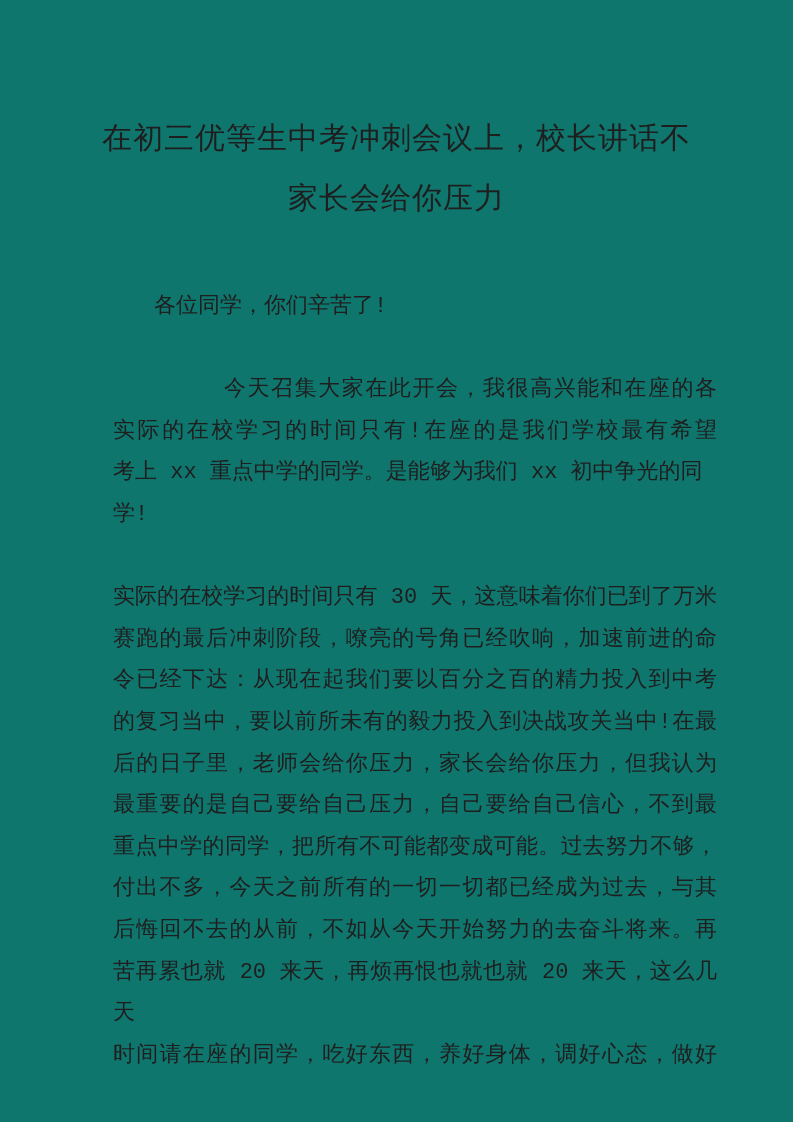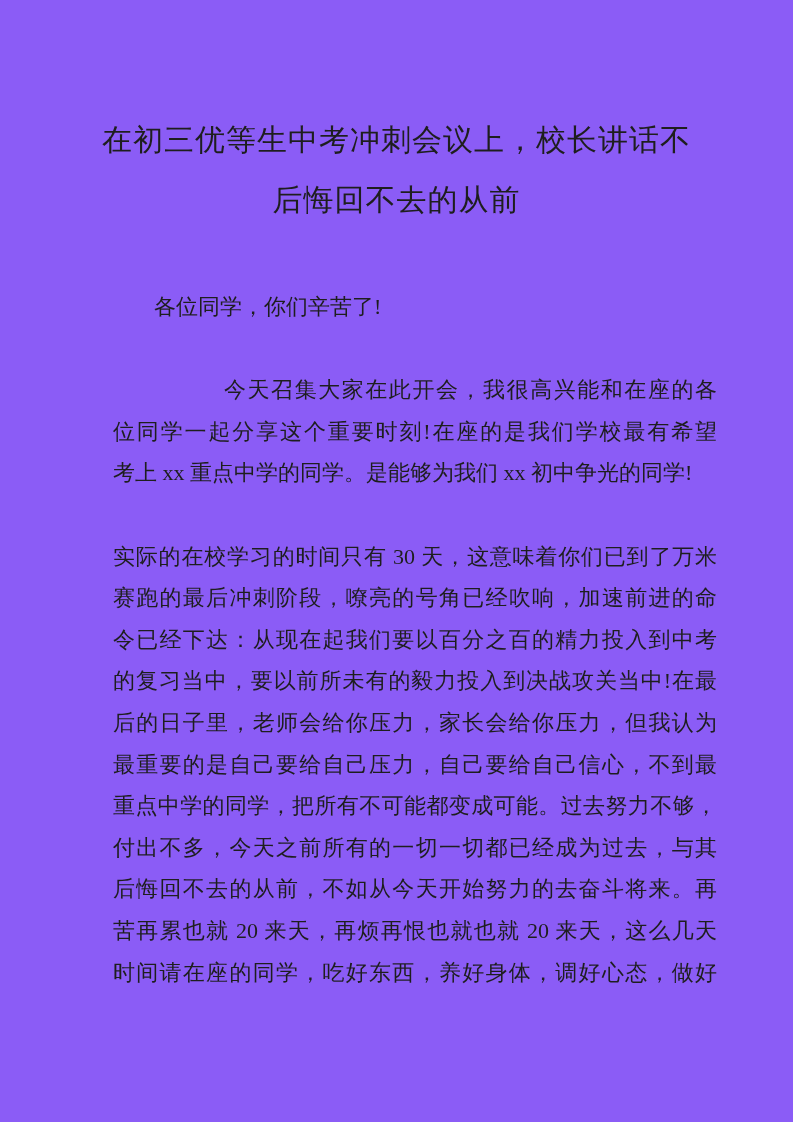--- a/index.html
+++ b/index.html
@@ -6,22 +6,22 @@
   body {
     width: 793px;
     height: 1122px;
     background: #ffffff;
     overflow: hidden;
   }
   .page {
     position: relative;
     width: 793px;
     height: 1122px;
-    background: #8b5cf6;
-    font-family: Liberation Serif, serif;
+    background: #0f766e;
+    font-family: Liberation Mono, monospace;
     color: #1e1e1e;
     box-sizing: border-box;
   }
   h1.title {
     margin: 0;
     padding-top: 110px;
     font-size: 30px;
     line-height: 60px;
     font-weight: normal;
     text-align: center;
@@ -47,32 +47,32 @@
   .indent-2 { text-indent: 41px; }
   .indent-5 { text-indent: 111px; margin-top: 32px; }
 </style>
 </head>
 <body>
 
 <div class="page">
 
   <h1 class="title">
     <span class="tline">在初三优等生中考冲刺会议上，校长讲话不</span>
-    <span class="tline">后悔回不去的从前</span>
+    <span class="tline">家长会给你压力</span>
   </h1>
 
   <div class="content">
 
     <p class="para first-para">
       <span class="line short indent-2">各位同学，你们辛苦了!</span>
     </p>
 
     <p class="para">
       <span class="line indent-5">今天召集大家在此开会，我很高兴能和在座的各</span>
-      <span class="line">位同学一起分享这个重要时刻!在座的是我们学校最有希望</span>
+      <span class="line">实际的在校学习的时间只有!在座的是我们学校最有希望</span>
       <span class="line short">考上 xx 重点中学的同学。是能够为我们 xx 初中争光的同学!</span>
     </p>
 
     <p class="para">
       <span class="line">实际的在校学习的时间只有 30 天，这意味着你们已到了万米</span>
       <span class="line">赛跑的最后冲刺阶段，嘹亮的号角已经吹响，加速前进的命</span>
       <span class="line">令已经下达：从现在起我们要以百分之百的精力投入到中考</span>
       <span class="line">的复习当中，要以前所未有的毅力投入到决战攻关当中!在最</span>
       <span class="line">后的日子里，老师会给你压力，家长会给你压力，但我认为</span>
       <span class="line">最重要的是自己要给自己压力，自己要给自己信心，不到最</span>

